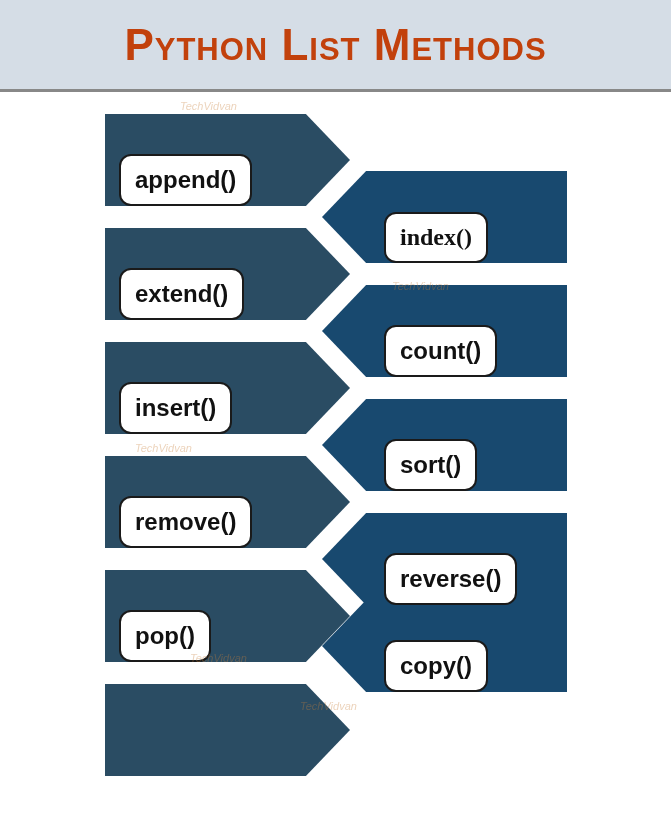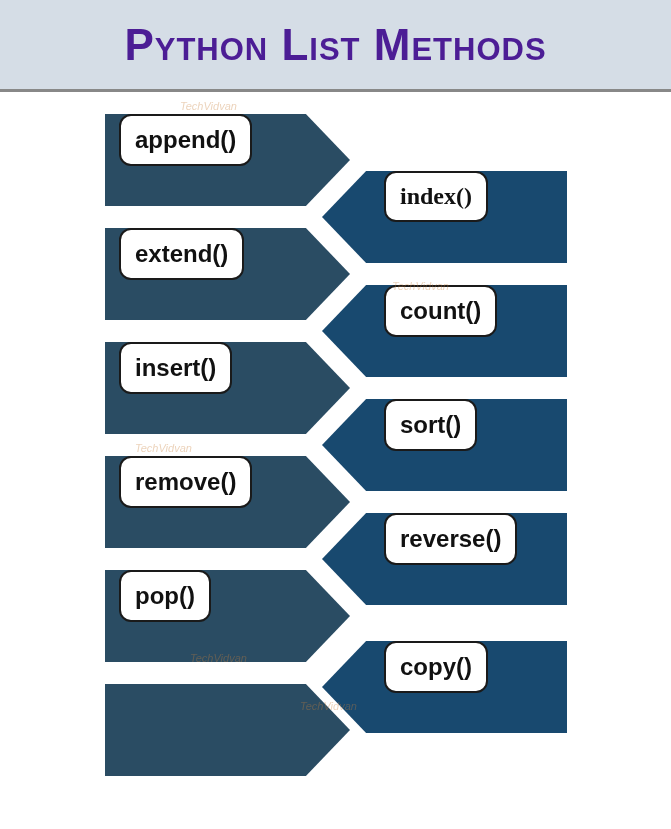--- a/index.html
+++ b/index.html
@@ -16,34 +16,34 @@
     height: 92px;
     background: #d5dde6;
     border-bottom: 3px solid #888;
     display: flex;
     align-items: center;
     justify-content: center;
   }
   .header-title {
     font-size: 44px;
     font-weight: bold;
-    color: #4c1d95;
+    color: #c2410c;
     font-variant: small-caps;
     letter-spacing: 1px;
   }
   .diagram {
     position: relative;
     width: 100%;
     height: calc(100% - 95px);
   }
   .arrow-box {
     position: absolute;
     height: 92px;
     display: flex;
-    align-items: flex-start;
+    align-items: flex-end;
   }
   .arrow-right {
     width: 245px;
   }
   .arrow-right .shape {
     position: absolute;
     inset: 0;
     background: #2a4c63;
     clip-path: polygon(0 0, 82% 0, 100% 50%, 82% 100%, 0 100%);
   }
@@ -125,21 +125,21 @@
     <div class="label-box">count()</div>
   </div>
   <div class="arrow-box arrow-left" style="left:322px; top:307px;">
     <div class="shape"></div>
     <div class="label-box">sort()</div>
   </div>
   <div class="arrow-box arrow-left" style="left:322px; top:421px;">
     <div class="shape"></div>
     <div class="label-box">reverse()</div>
   </div>
-  <div class="arrow-box arrow-left" style="left:322px; top:549px;">
+  <div class="arrow-box arrow-left" style="left:322px; top:508px;">
     <div class="shape"></div>
     <div class="label-box">copy()</div>
   </div>
 
   <div class="watermark" style="left:180px; top:8px;">TechVidvan</div>
   <div class="watermark" style="left:392px; top:188px;">TechVidvan</div>
   <div class="watermark" style="left:135px; top:350px;">TechVidvan</div>
   <div class="watermark" style="left:190px; top:560px;">TechVidvan</div>
   <div class="watermark" style="left:300px; top:608px;">TechVidvan</div>
 

